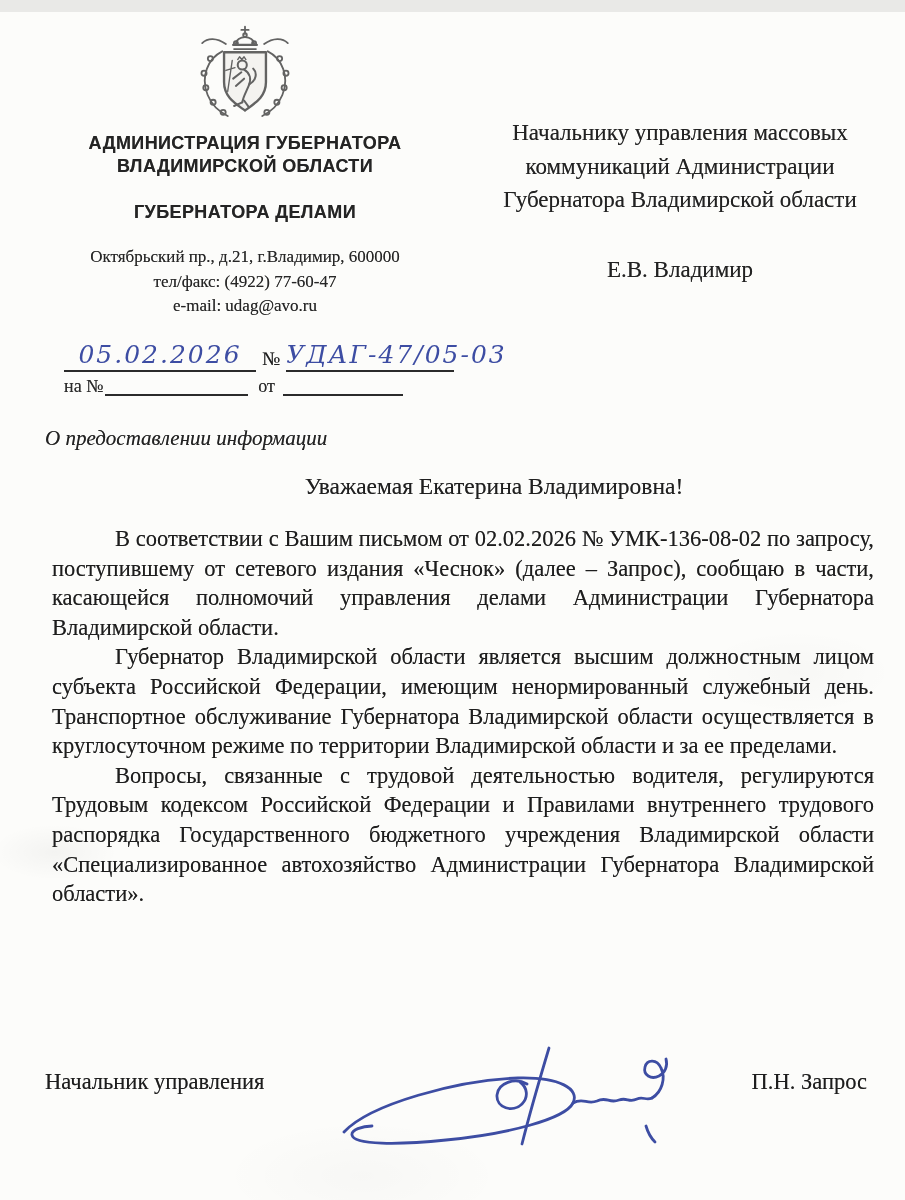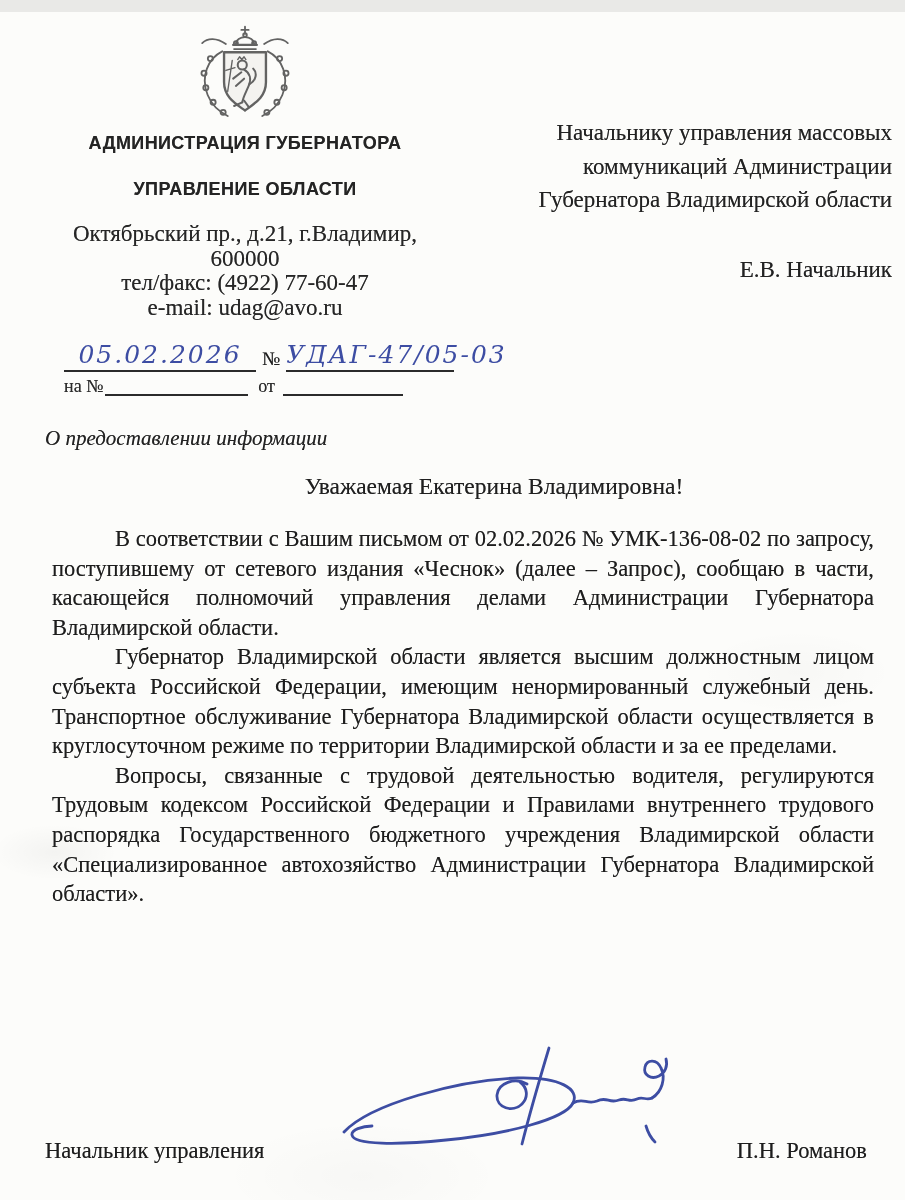--- a/index.html
+++ b/index.html
@@ -26,24 +26,24 @@
     margin-top:6px;
     font-family:"Liberation Sans", sans-serif;
     font-weight:bold; font-size:18px; line-height:23px; letter-spacing:.4px;
     color:#242424;
   }
   .dept {
     margin-top:24px;
     font-family:"Liberation Sans", sans-serif;
     font-weight:bold; font-size:18px; letter-spacing:.4px; color:#242424;
   }
-  .contact { margin-top:22px; font-size:23px; line-height:24.5px; color:#262626;text-align:center; }
+  .contact { margin-top:22px; font-size:17px; line-height:24.5px; color:#262626;text-align:center; }
 
   
-  .recipient { position:absolute; left:468px; top:104px; width:424px; text-align:right;
+  .recipient { position:absolute; left:468px; top:104px; width:424px; text-align:center;
     font-size:23px; line-height:33.5px; color:#222; }
   .recipient-name { margin-top:36px; }
 
   
   .ref { position:absolute; left:64px; top:316px; width:500px; font-size:18px; }
   .ref-line1 { display:flex; align-items:flex-end; height:44px; }
   .hand {
     font-family:"DejaVu Serif", serif;
     font-style:italic; color:#3d4da3; text-shadow:none;
     font-size:25px; letter-spacing:2px; white-space:nowrap;
@@ -61,21 +61,21 @@
   .subject { position:absolute; left:45px; top:414px; font-style:italic; font-size:21px; color:#222; }
   .salutation { position:absolute; left:45px; top:461px; width:822px; padding-left:76px;
     text-align:center; font-size:23.5px; }
 
   
   .body-text { position:absolute; left:52px; top:512px; width:822px;
     font-size:22.5px; line-height:29.6px; text-align:justify; color:#1d1d1d; }
   .body-text p { text-indent:63px; margin:0; }
 
   
-  .sign-row { position:absolute; left:45px; top:1126px; width:822px;
+  .sign-row { position:absolute; left:45px; top:1057px; width:822px;
     display:flex; justify-content:space-between; font-size:22.5px; color:#1d1d1d; }
   .signature-svg { position:absolute; left:330px; top:1030px; }
 </style>
 </head>
 <body>
 
 <div class="page">
 
   <div class="letterhead">
     <svg class="emblem" width="120" height="102" viewBox="0 0 130 112">
@@ -118,32 +118,33 @@
           <circle cx="103" cy="38" r="2.8"></circle>
             <circle cx="110" cy="54" r="2.8"></circle>
           <circle cx="108" cy="70" r="2.8"></circle>
             <circle cx="100" cy="86" r="2.8"></circle>
           <circle cx="89" cy="97" r="2.8"></circle>
         </g>
       </g>
     </svg>
     <div class="org-name">
       <div>АДМИНИСТРАЦИЯ ГУБЕРНАТОРА</div>
+      <div>ВЛАДИМИРСКОЙ ОБЛАСТИ</div>
     </div>
-    <div class="dept">УПРАВЛЕНИЕ ОБЛАСТИ</div>
+    <div class="dept">ГУБЕРНАТОРА ДЕЛАМИ</div>
     <div class="contact">
       <div>Октябрьский пр., д.21, г.Владимир, 600000</div>
       <div>тел/факс: (4922) 77-60-47</div>
       <div>e-mail: udag@avo.ru</div>
     </div>
   </div>
 
   <div class="recipient">
     <div>Начальнику управления массовых коммуникаций Администрации Губернатора Владимирской области</div>
-    <div class="recipient-name">Е.В. Начальник</div>
+    <div class="recipient-name">Е.В. Владимир</div>
   </div>
 
   <div class="ref">
     <div class="ref-line1">
       <span class="u-date"><span class="hand">05.02.2026</span></span>
       <span class="no-label">№</span>
       <span class="u-num"><span class="hand">УДАГ-47/05-03</span></span>
     </div>
     <div class="ref-line2">
       <span>на №</span>
@@ -157,21 +158,21 @@
   <div class="salutation">Уважаемая Екатерина Владимировна!</div>
 
   <div class="body-text">
     <p>В соответствии с Вашим письмом от 02.02.2026 № УМК-136-08-02 по запросу, поступившему от сетевого издания «Чеснок» (далее – Запрос), сообщаю в части, касающейся полномочий управления делами Администрации Губернатора Владимирской области.</p>
     <p>Губернатор Владимирской области является высшим должностным лицом субъекта Российской Федерации, имеющим ненормированный служебный день. Транспортное обслуживание Губернатора Владимирской области осуществляется в круглосуточном режиме по территории Владимирской области и за ее пределами.</p>
     <p>Вопросы, связанные с трудовой деятельностью водителя, регулируются Трудовым кодексом Российской Федерации и Правилами внутреннего трудового распорядка Государственного бюджетного учреждения Владимирской области «Специализированное автохозяйство Администрации Губернатора Владимирской области».</p>
   </div>
 
   <div class="sign-row">
     <span>Начальник управления</span>
-    <span>П.Н. Романов</span>
+    <span>П.Н. Запрос</span>
   </div>
 
   <svg class="signature-svg" width="340" height="120" viewBox="0 0 340 120">
     <g stroke="#3d4da3" fill="none" stroke-width="2.8" stroke-linecap="round" stroke-linejoin="round">
       <path d="M14,90 C40,62 128,38 188,36 C230,35 250,47 243,61 C235,77 178,92 116,98 C68,103 24,103 22,93 C21,88 32,84 42,84"></path>
       <path d="M197,42 C185,35 168,41 167,53 C166,66 183,71 192,62 C199,55 197,45 190,40"></path>
       <path d="M219,6 C210,36 199,74 192,102"></path>
       <path d="M243,61 C253,55 257,63 267,59 C277,54 279,62 289,58 C297,55 299,61 307,57 C313,54 316,59 322,56"></path>
       <path d="M322,56 C332,50 336,36 331,26 C327,17 317,17 315,25 C313,33 321,38 329,34 C335,31 338,24 336,17"></path>
       <path d="M316,84 C318,91 321,96 325,100"></path>

